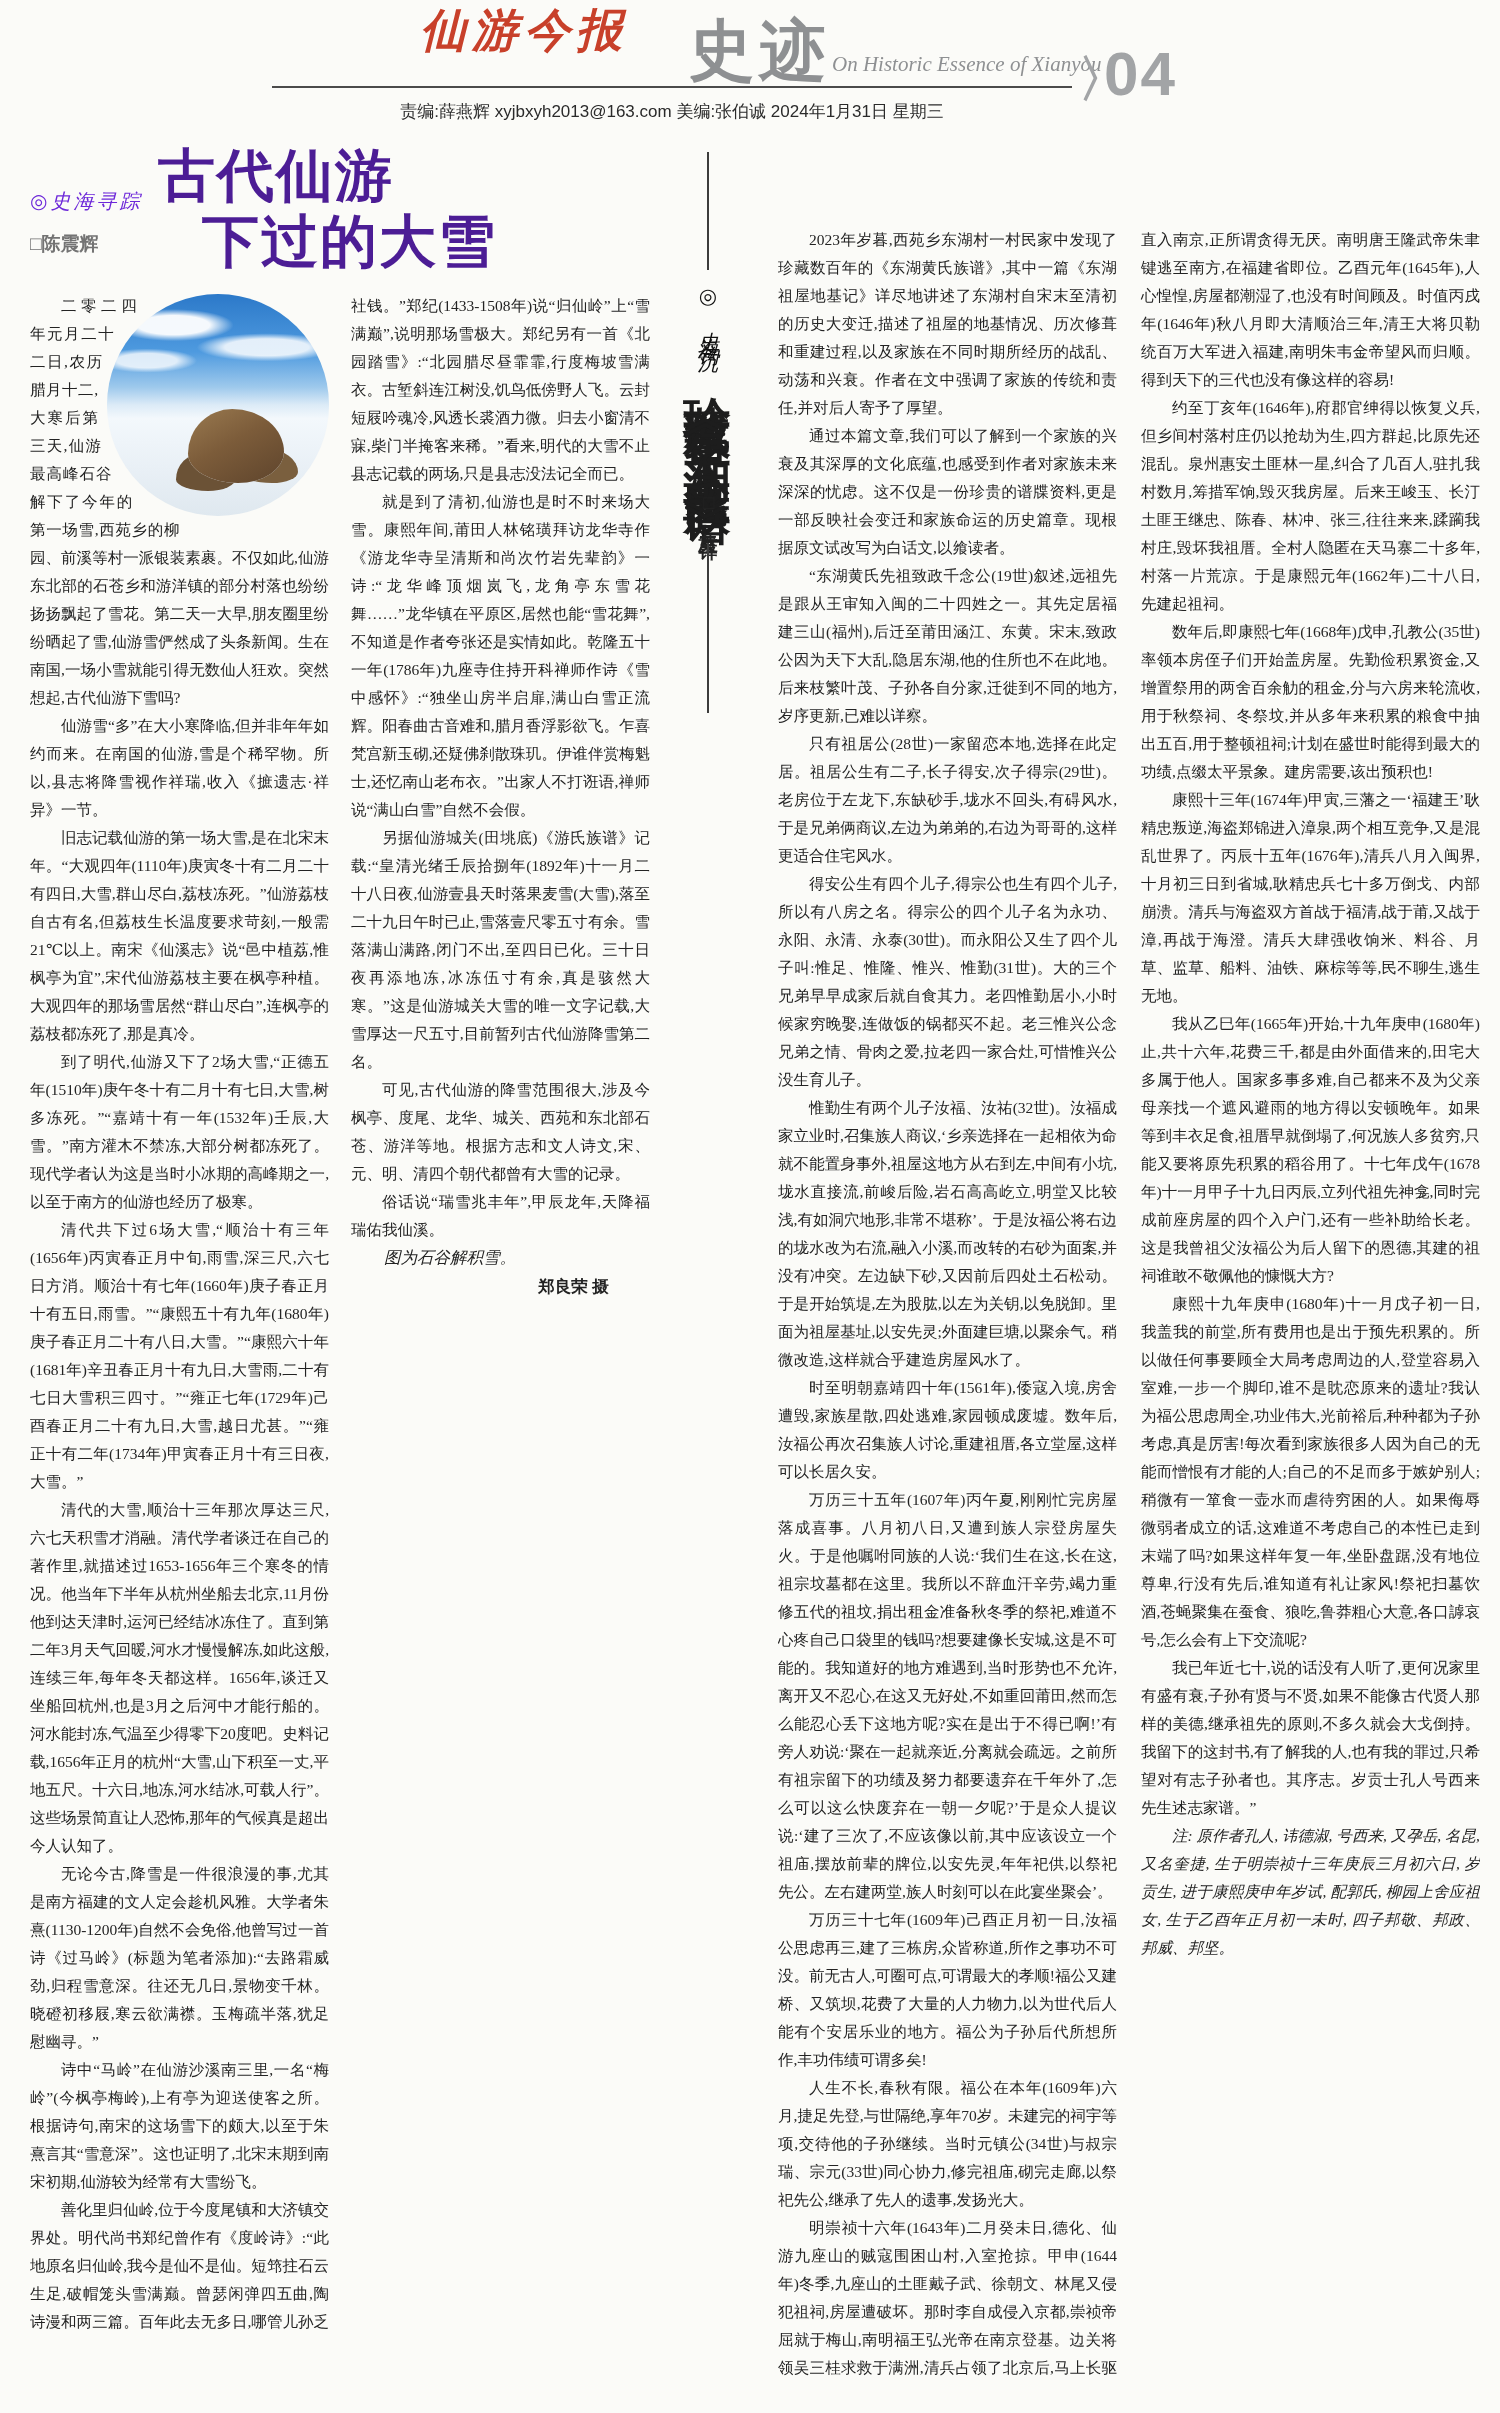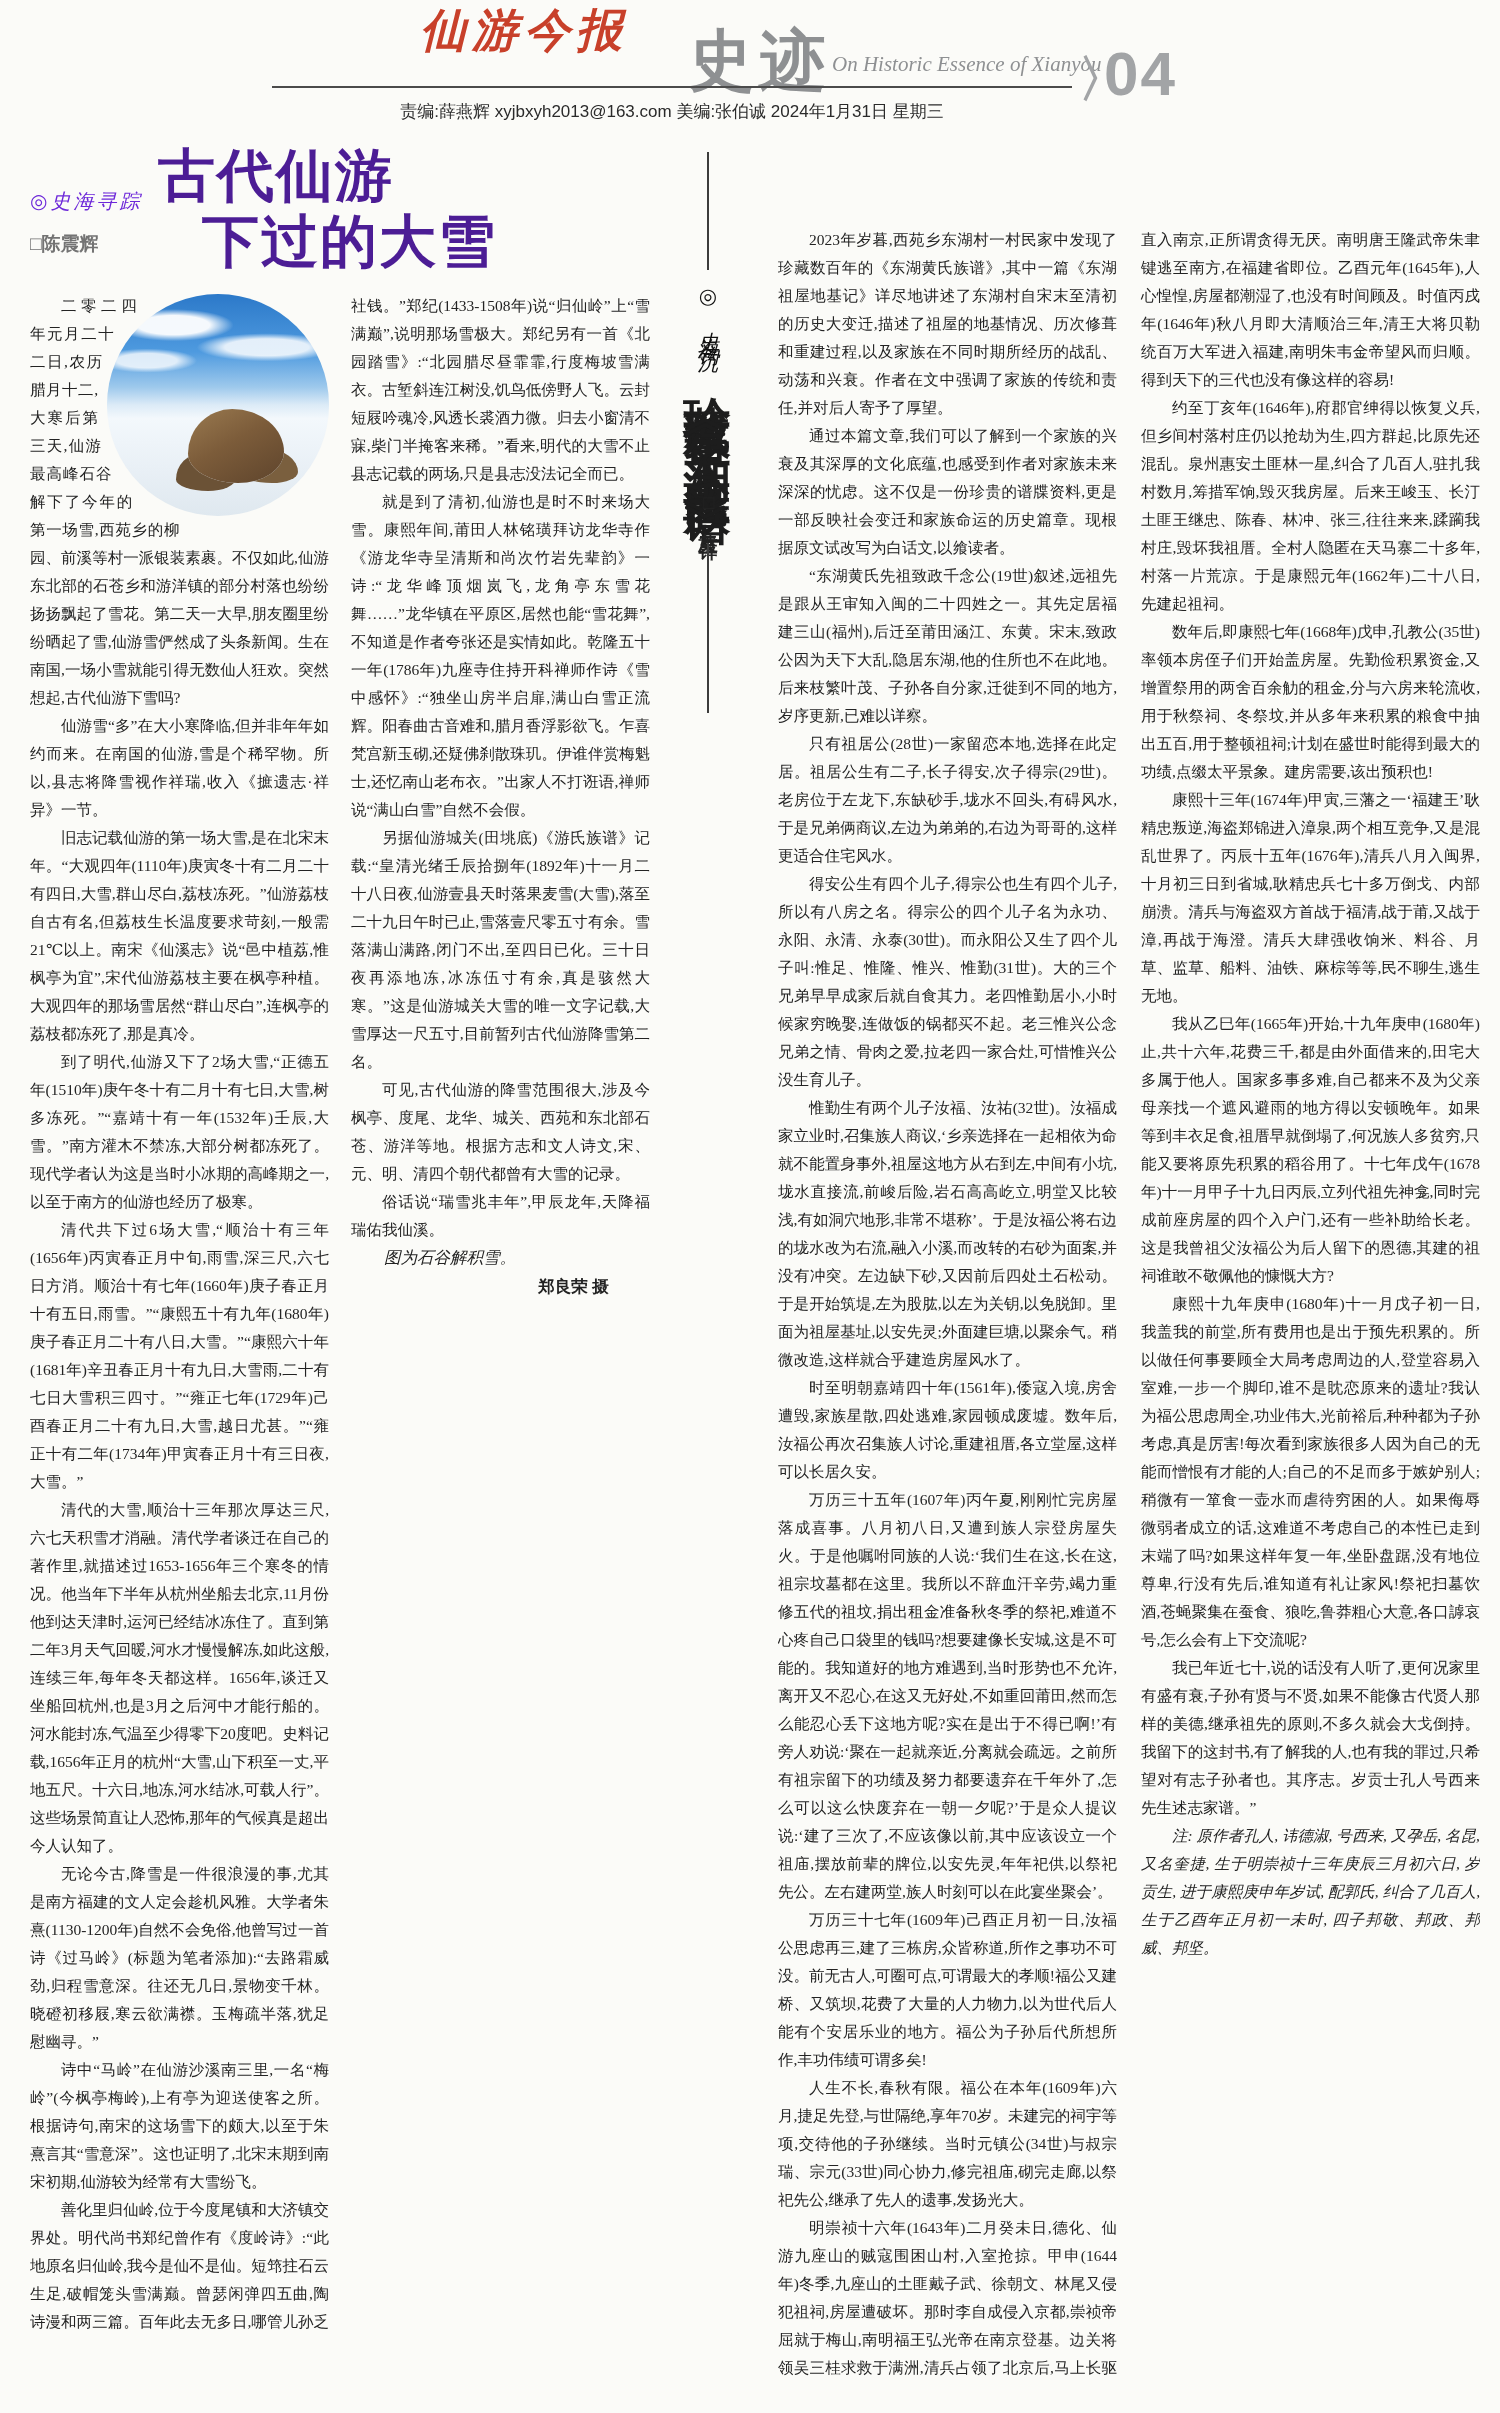--- a/index.html
+++ b/index.html
@@ -4,21 +4,21 @@
 <style>
   html,body{margin:0;padding:0;}
   body{
     width:1500px;height:2413px;position:relative;overflow:hidden;
     background:#fbfbf8;color:#232323;
     font-family:"Liberation Serif","DejaVu Serif",serif;
   }
   
   .masthead{position:absolute;left:420px;top:0;font-size:46px;font-weight:bold;font-style:italic;
     letter-spacing:6px;color:#c8402a;font-family:"DejaVu Serif",serif;}
-  .section-title{position:absolute;left:688px;top:16px;font-size:66px;font-weight:bold;
+  .section-title{position:absolute;left:688px;top:6px;font-size:66px;font-weight:bold;
     letter-spacing:6px;color:#8e9092;font-family:"Liberation Sans",sans-serif;}
   .section-en{position:absolute;left:832px;top:52px;font-size:21px;font-style:italic;color:#8e9092;}
   .header-rule{position:absolute;left:272px;top:86px;width:800px;height:2px;background:#4b4b4b;}
   .page-chevron{position:absolute;left:1078px;top:46px;font-size:50px;font-weight:bold;color:#a2a4a6;
     font-family:"Liberation Sans",sans-serif;}
   .page-number{position:absolute;left:1104px;top:38px;font-size:62px;font-weight:bold;color:#a2a4a6;
     letter-spacing:2px;font-family:"Liberation Sans",sans-serif;}
   .edition-info{position:absolute;left:270px;top:100px;width:804px;text-align:center;
     font-size:17px;color:#2a2a2a;font-family:"Liberation Sans",sans-serif;}
   
@@ -137,14 +137,14 @@
       <p>万历三十七年(1609年)己酉正月初一日,汝福公思虑再三,建了三栋房,众皆称道,所作之事功不可没。前无古人,可圈可点,可谓最大的孝顺!福公又建桥、又筑坝,花费了大量的人力物力,以为世代后人能有个安居乐业的地方。福公为子孙后代所想所作,丰功伟绩可谓多矣!</p>
       <p>人生不长,春秋有限。福公在本年(1609年)六月,捷足先登,与世隔绝,享年70岁。未建完的祠宇等项,交待他的子孙继续。当时元镇公(34世)与叔宗瑞、宗元(33世)同心协力,修完祖庙,砌完走廊,以祭祀先公,继承了先人的遗事,发扬光大。</p>
       <p>明崇祯十六年(1643年)二月癸未日,德化、仙游九座山的贼寇围困山村,入室抢掠。甲申(1644年)冬季,九座山的土匪戴子武、徐朝文、林尾又侵犯祖祠,房屋遭破坏。那时李自成侵入京都,崇祯帝屈就于梅山,南明福王弘光帝在南京登基。边关将领吴三桂求救于满洲,清兵占领了北京后,马上长驱直入南京,正所谓贪得无厌。南明唐王隆武帝朱聿键逃至南方,在福建省即位。乙酉元年(1645年),人心惶惶,房屋都潮湿了,也没有时间顾及。时值丙戌年(1646年)秋八月即大清顺治三年,清王大将贝勒统百万大军进入福建,南明朱韦金帝望风而归顺。得到天下的三代也没有像这样的容易!</p>
       <p>约至丁亥年(1646年),府郡官绅得以恢复义兵,但乡间村落村庄仍以抢劫为生,四方群起,比原先还混乱。泉州惠安土匪林一星,纠合了几百人,驻扎我村数月,筹措军饷,毁灭我房屋。后来王峻玉、长汀土匪王继忠、陈春、林冲、张三,往往来来,蹂躏我村庄,毁坏我祖厝。全村人隐匿在天马寨二十多年,村落一片荒凉。于是康熙元年(1662年)二十八日,先建起祖祠。</p>
       <p>数年后,即康熙七年(1668年)戊申,孔教公(35世)率领本房侄子们开始盖房屋。先勤俭积累资金,又增置祭用的两舍百余觔的租金,分与六房来轮流收,用于秋祭祠、冬祭坟,并从多年来积累的粮食中抽出五百,用于整顿祖祠;计划在盛世时能得到最大的功绩,点缀太平景象。建房需要,该出预积也!</p>
       <p>康熙十三年(1674年)甲寅,三藩之一‘福建王’耿精忠叛逆,海盗郑锦进入漳泉,两个相互竞争,又是混乱世界了。丙辰十五年(1676年),清兵八月入闽界,十月初三日到省城,耿精忠兵七十多万倒戈、内部崩溃。清兵与海盗双方首战于福清,战于莆,又战于漳,再战于海澄。清兵大肆强收饷米、料谷、月草、监草、船料、油铁、麻棕等等,民不聊生,逃生无地。</p>
       <p>我从乙巳年(1665年)开始,十九年庚申(1680年)止,共十六年,花费三千,都是由外面借来的,田宅大多属于他人。国家多事多难,自己都来不及为父亲母亲找一个遮风避雨的地方得以安顿晚年。如果等到丰衣足食,祖厝早就倒塌了,何况族人多贫穷,只能又要将原先积累的稻谷用了。十七年戊午(1678年)十一月甲子十九日丙辰,立列代祖先神龛,同时完成前座房屋的四个入户门,还有一些补助给长老。这是我曾祖父汝福公为后人留下的恩德,其建的祖祠谁敢不敬佩他的慷慨大方?</p>
       <p>康熙十九年庚申(1680年)十一月戊子初一日,我盖我的前堂,所有费用也是出于预先积累的。所以做任何事要顾全大局考虑周边的人,登堂容易入室难,一步一个脚印,谁不是眈恋原来的遗址?我认为福公思虑周全,功业伟大,光前裕后,种种都为子孙考虑,真是厉害!每次看到家族很多人因为自己的无能而憎恨有才能的人;自己的不足而多于嫉妒别人;稍微有一箪食一壶水而虐待穷困的人。如果侮辱微弱者成立的话,这难道不考虑自己的本性已走到末端了吗?如果这样年复一年,坐卧盘踞,没有地位尊卑,行没有先后,谁知道有礼让家风!祭祀扫墓饮酒,苍蝇聚集在蚕食、狼吃,鲁莽粗心大意,各口謼哀号,怎么会有上下交流呢?</p>
       <p>我已年近七十,说的话没有人听了,更何况家里有盛有衰,子孙有贤与不贤,如果不能像古代贤人那样的美德,继承祖先的原则,不多久就会大戈倒持。我留下的这封书,有了解我的人,也有我的罪过,只希望对有志子孙者也。其序志。岁贡士孔人号西来先生述志家谱。”</p>
     </div>
-  <p class="note">注: 原作者孔人, 讳德淑, 号西来, 又孕岳, 名昆, 又名奎捷, 生于明崇祯十三年庚辰三月初六日, 岁贡生, 进于康熙庚申年岁试, 配郭氏, 纠合了几百人, 生于乙酉年正月初一未时, 四子邦敬、邦政、邦威、邦坚。</p>
+  <p class="note">注: 原作者孔人, 讳德淑, 号西来, 又孕岳, 名昆, 又名奎捷, 生于明崇祯十三年庚辰三月初六日, 岁贡生, 进于康熙庚申年岁试, 配郭氏, 柳园上舍应祖女, 生于乙酉年正月初一未时, 四子邦敬、邦政、邦威、邦坚。</p>
 </div>
 
 </body></html>

